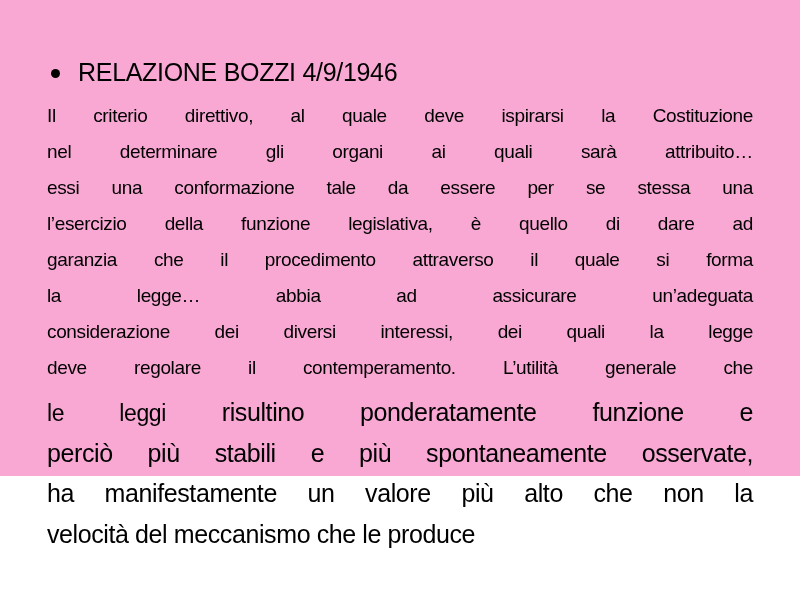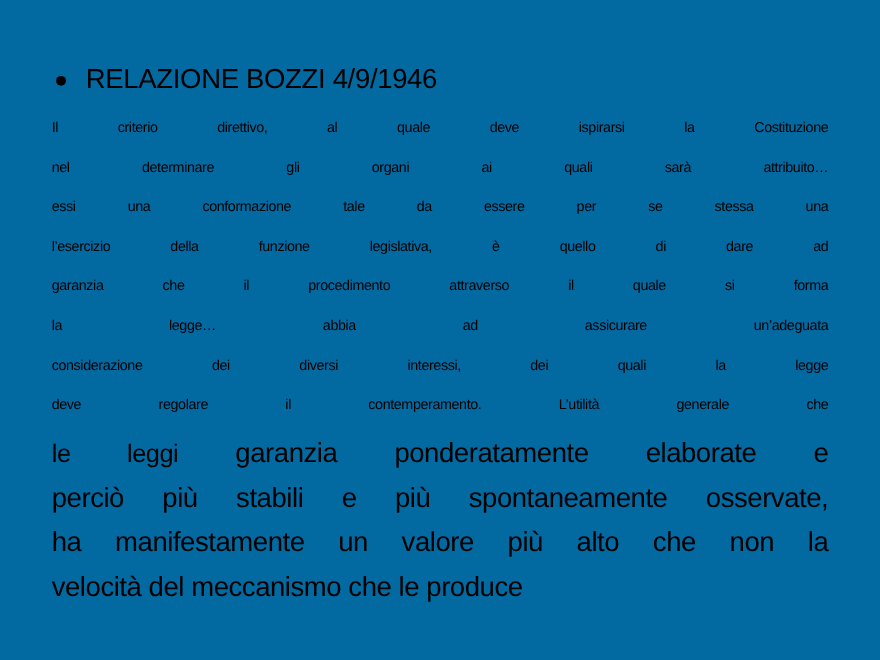--- a/index.html
+++ b/index.html
@@ -13,22 +13,22 @@
       position: relative;
       overflow: hidden;
       font-family: "Liberation Sans", "DejaVu Sans", sans-serif;
       color: #000000;
     }
     .slide {
       position: absolute;
       left: 0;
       top: 0;
       width: 800px;
-      height: 600px;
-      background: #0369a1;
+      height: 476px;
+      background: #f9a8d4;
     }
     .heading-row {
       position: absolute;
       left: 47px;
       top: 54px;
       height: 36px;
       display: flex;
       align-items: center;
     }
     .bullet {
@@ -45,21 +45,21 @@
       font-size: 25px;
       letter-spacing: -0.3px;
       white-space: nowrap;
     }
     .body-text {
       position: absolute;
       left: 47px;
       top: 98px;
       width: 706px;
       text-align: justify;
-      font-size: 13px;
+      font-size: 19px;
       line-height: 36px;
       letter-spacing: -0.35px;
     }
     .line {
       display: block;
       text-align: justify;
       text-align-last: justify;
       white-space: nowrap;
       height: 36px;
     }
@@ -101,19 +101,19 @@
     <span class="line">nel determinare gli organi ai quali sarà attribuito…</span>
     <span class="line">essi una conformazione tale da essere per se stessa una</span>
     <span class="line">l’esercizio della funzione legislativa, è quello di dare ad</span>
     <span class="line">garanzia che il procedimento attraverso il quale si forma</span>
     <span class="line">la legge… abbia ad assicurare un’adeguata</span>
     <span class="line">considerazione dei diversi interessi, dei quali la legge</span>
     <span class="line">deve regolare il contemperamento. L’utilità generale che</span>
   </div>
 
   <div class="large-block">
-    <span class="large-line"><span class="small">le leggi</span> <span>garanzia ponderatamente elaborate e</span></span>
+    <span class="large-line"><span class="small">le leggi</span> <span>risultino ponderatamente funzione e</span></span>
     <span class="large-line">perciò più stabili e più spontaneamente osservate,</span>
     <span class="large-line">ha manifestamente un valore più alto che non la</span>
     <span class="large-line last">velocità del meccanismo che le produce</span>
   </div>
 
 </div>
 
 </body></html>

